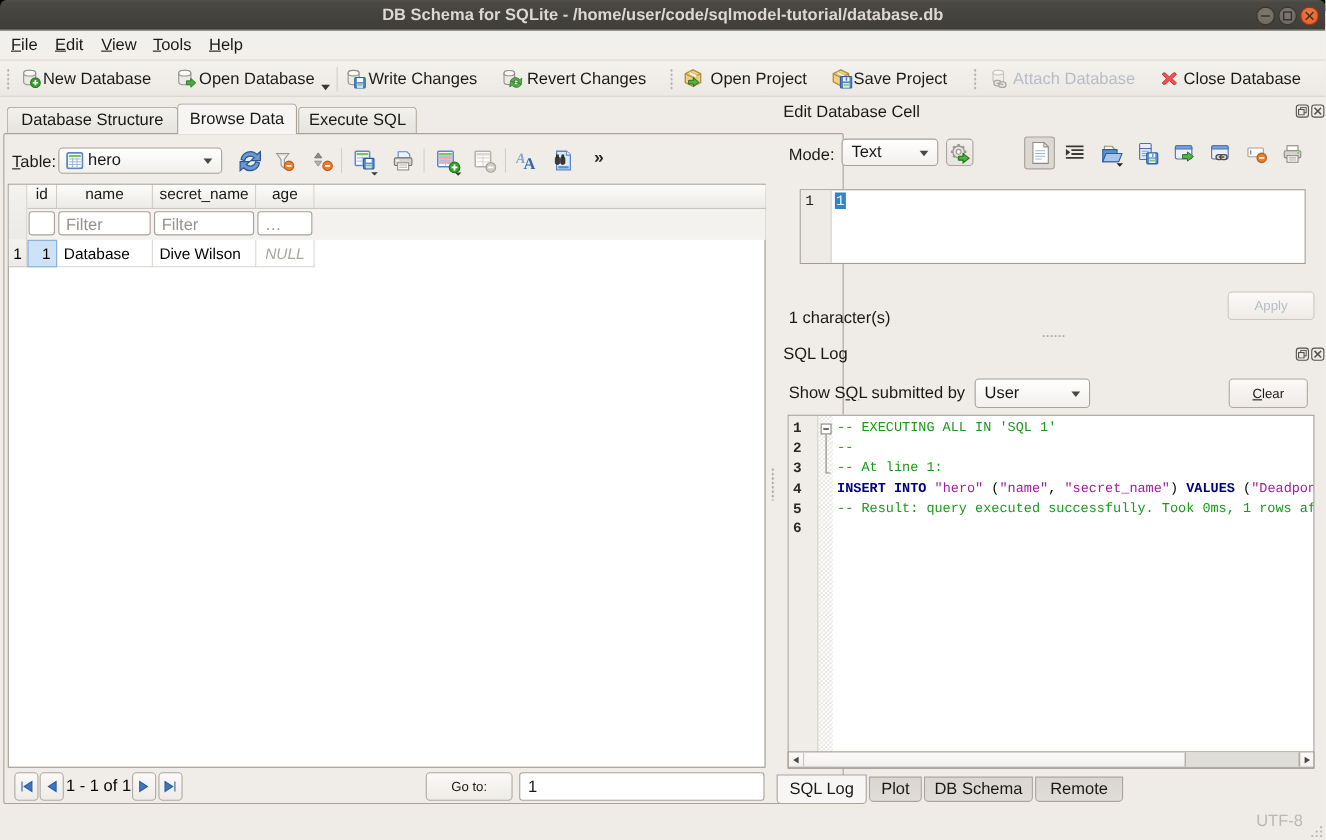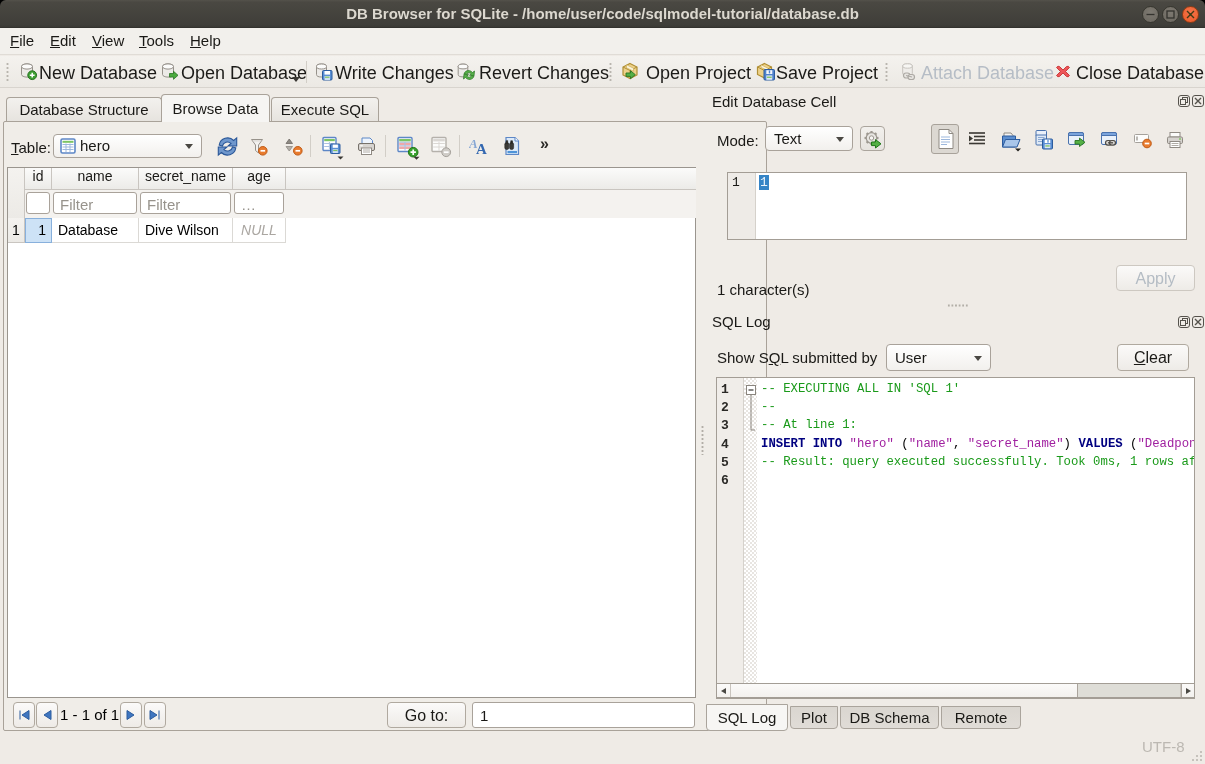--- a/index.html
+++ b/index.html
@@ -18,42 +18,42 @@
 
 
 #menubar { position:absolute; left:0; top:28px; width:1205px; height:27px;
   background:#f2f0ec; border-bottom:1px solid #e0dcd6; }
 #menubar span { position:absolute; top:4px; font-size:15px; color:#1a1916; }
 #menubar u { text-decoration:underline; }
 
 
 #toolbar { position:absolute; left:0; top:56px; width:1205px; height:32px;
   background:linear-gradient(#f4f2ee,#ece9e4); border-bottom:1px solid #d8d4ce; }
-.tbtext { position:absolute; top:7px; font-size:18px; color:#1c1b18; white-space:nowrap; }
+.tbtext { position:absolute; top:7px; font-size:15px; color:#1c1b18; white-space:nowrap; }
 .tbtext.dis { color:#b6bdc6; }
 .tbicon { position:absolute; top:6px; }
 .tbsep { position:absolute; top:5px; width:1px; height:22px; background:#d2cec7; }
 .tbhandle { position:absolute; top:6px; width:3px; height:20px;
   background-image:radial-gradient(circle, #b9b5ae 1px, transparent 1.2px);
   background-size:3px 4px; }
 .tab { position:absolute; border:1px solid #a9a299; border-bottom:none;
   background:linear-gradient(#f3f1ee,#e6e3de); border-radius:4px 4px 0 0;
   font-size:15px; color:#1a1916; text-align:center; }
 .tab.active { background:#f6f5f3; z-index:5; }
 #lpanel { position:absolute; left:3px; top:121px; width:764px; height:610px;
   border:1px solid #a9a299; background:#f0ede8; border-radius:2px; }
 
 
 .combo { position:absolute; background:linear-gradient(#ffffff,#f2f0ed);
   border:1px solid #a9a29a; border-radius:4px; font-size:15px; color:#1a1916; }
 .combo .arr { position:absolute; right:8px; top:50%; margin-top:-2px;
   width:0; height:0; border-left:4.5px solid transparent; border-right:4.5px solid transparent;
   border-top:5px solid #4a4843; }
 .btn { position:absolute; background:linear-gradient(#fbfaf9,#eeebe7);
-  border:1px solid #b0a99f; border-radius:4px; font-size:16px; color:#1a1916; text-align:center; }
+  border:1px solid #b0a99f; border-radius:4px; font-size:12px; color:#1a1916; text-align:center; }
 .input { position:absolute; background:#fff; border:1px solid #a9a29a; border-radius:3px;
   font-size:15px; color:#1a1916; }
 .input .ph { color:#97938c; }
 
 
 #grid { position:absolute; left:3px; top:45px; width:689px; height:531px;
   border:1px solid #9a958e; background:#fff; }
 .gh { position:absolute; background:linear-gradient(#fbfbfa,#ecebe8);
   border-right:1px solid #c9c5c0; border-bottom:1px solid #c9c5c0;
   font-size:14px; color:#1a1916; text-align:center; }
@@ -69,21 +69,21 @@
 .btab { position:absolute; border:1px solid #aaa49c;
   background:linear-gradient(#dad6d0,#e0dcd7); border-radius:0 0 4px 4px;
   font-size:15px; color:#1a1916; text-align:center; }
 .btab.active { background:#f7f6f4; }
 </style>
 </head>
 <body>
 
 <div style="position:absolute; left:0; top:0; width:1205px; height:10px; background:#000;"></div>
 <div id="titlebar">
-  <div class="title">DB Browser for SQLite - /home/user/code/sqlmodel-tutorial/database.db</div>
+  <div class="title">DB Schema for SQLite - /home/user/code/sqlmodel-tutorial/database.db</div>
   <div class="winbtn" style="left:1142px; background:radial-gradient(circle at 50% 35%,#7d7971,#6b675f); border:1px solid #37362f;">
     <svg width="15" height="15">
         <line x1="3.5" y1="7.5" x2="11.5" y2="7.5" stroke="#34332e" stroke-width="1.3"></line>
       </svg>
   </div>
   <div class="winbtn" style="left:1161.5px; background:radial-gradient(circle at 50% 35%,#7d7971,#6b675f); border:1px solid #37362f;">
     <svg width="15" height="15">
         <rect x="4" y="4" width="7" height="7" fill="none" stroke="#34332e" stroke-width="1.3"></rect>
       </svg>
   </div>

